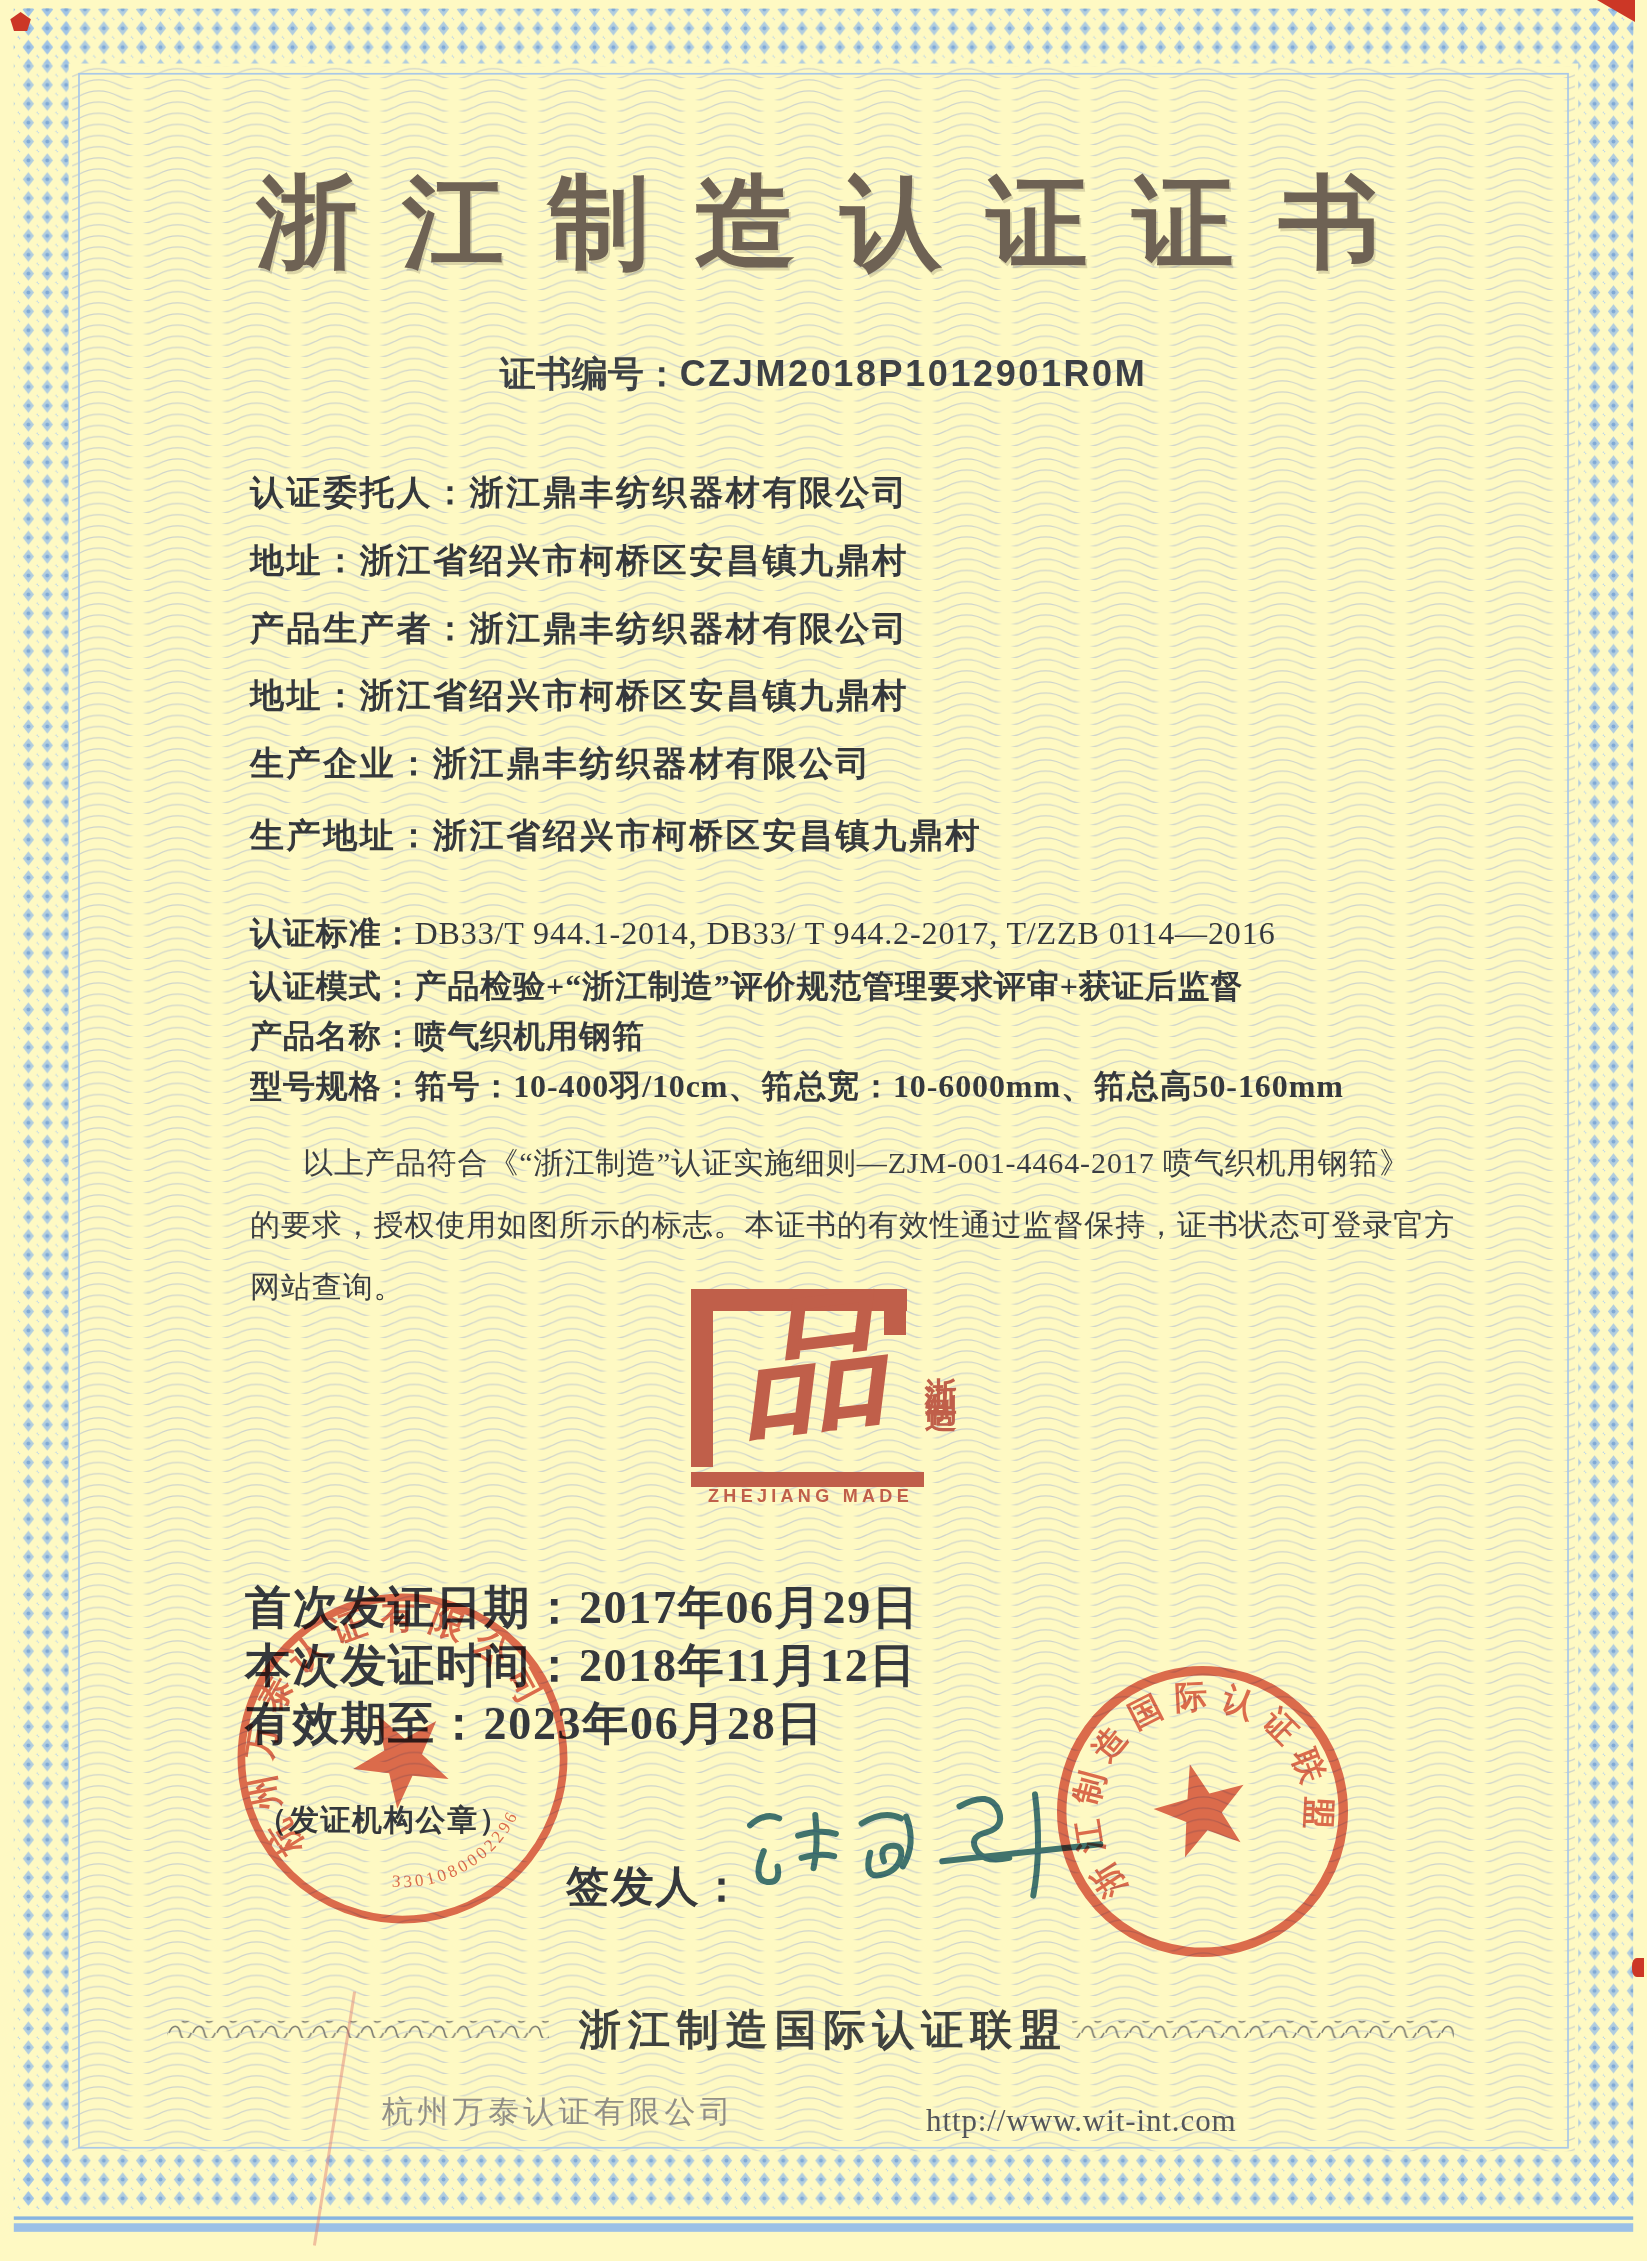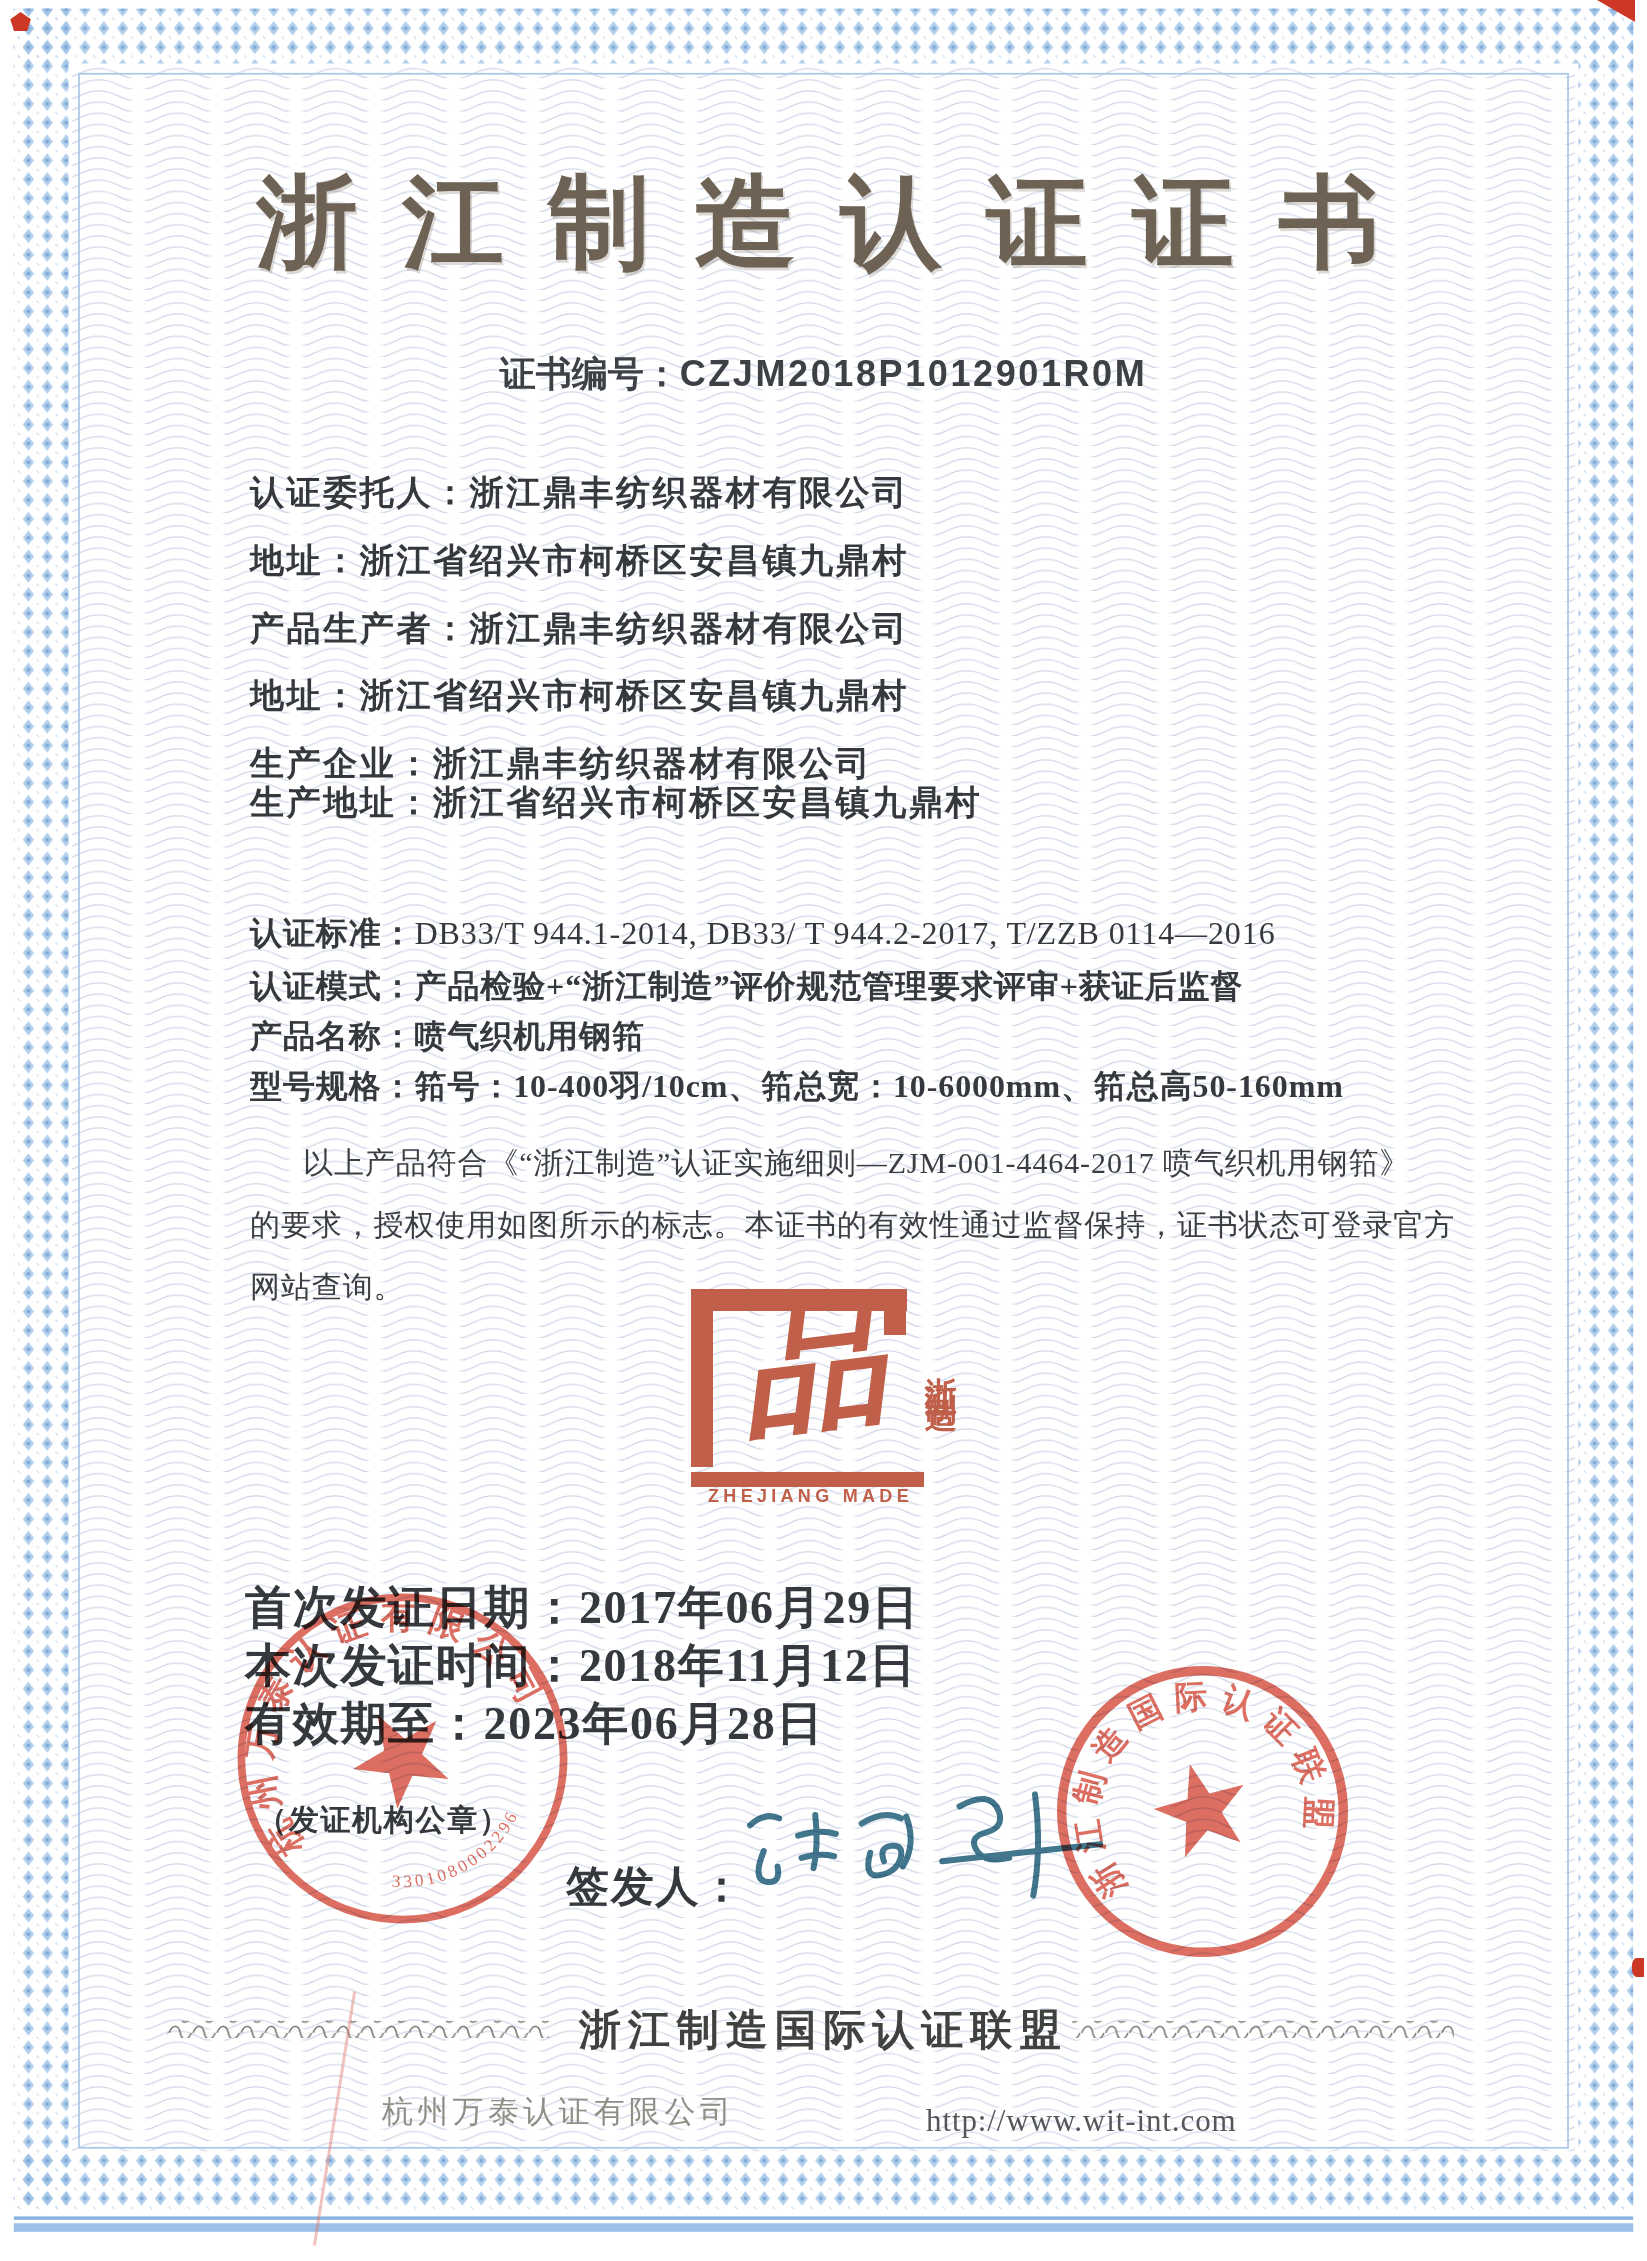--- a/index.html
+++ b/index.html
@@ -1,16 +1,16 @@
 <!DOCTYPE html>
 <html style="font-size:13.7px"><head>
 <meta charset="utf-8">
 <style>
   html,body{margin:0;padding:0;background:#dddcd8;}
-  .page{position:relative;width:1647px;height:2261px;background:#ffffff;overflow:hidden;
+  .page{position:relative;width:1647px;height:2261px;background:#fef9c3;overflow:hidden;
         font-family:"Liberation Serif","DejaVu Serif",serif;color:#35383c;}
   .abs{position:absolute;}
   
   .title{left:0;top:156px;width:100%;text-align:center;font-size:101px;font-weight:bold;
          color:#6e6254;letter-spacing:45px;padding-left:34px;box-sizing:border-box;
          text-shadow:1.7px 2.6px 0 rgba(95,85,70,.22);}
   .certno{left:0;top:350px;width:100%;text-align:center;font-size:36px;font-weight:bold;color:#3d4145;}
   .certno .num{font-family:"Liberation Sans","DejaVu Sans",sans-serif;letter-spacing:2.6px;}
   .line{left:250px;font-size:34px;font-weight:bold;letter-spacing:2.6px;white-space:nowrap;}
   .spec{left:250px;font-size:32px;font-weight:bold;letter-spacing:0.9px;white-space:nowrap;}
@@ -88,21 +88,21 @@
   </div>
   <div class="abs line" style="top:606px">
     <span>产品生产者：</span><span>浙江鼎丰纺织器材有限公司</span>
   </div>
   <div class="abs line" style="top:673px">
     <span>地址：</span><span>浙江省绍兴市柯桥区安昌镇九鼎村</span>
   </div>
   <div class="abs line" style="top:741px">
     <span>生产企业：</span><span>浙江鼎丰纺织器材有限公司</span>
   </div>
-  <div class="abs line" style="top:780px">
+  <div class="abs line" style="top:813px">
     <span>生产地址：</span><span>浙江省绍兴市柯桥区安昌镇九鼎村</span>
   </div>
 
   <div class="abs spec" style="top:912px">
     <span>认证标准：</span><span class="std">DB33/T 944.1-2014, DB33/ T 944.2-2017, T/ZZB 0114—2016</span>
   </div>
   <div class="abs spec" style="top:965px">
     <span>认证模式：</span><span>产品检验+“浙江制造”评价规范管理要求评审+获证后监督</span>
   </div>
   <div class="abs spec" style="top:1015px">

